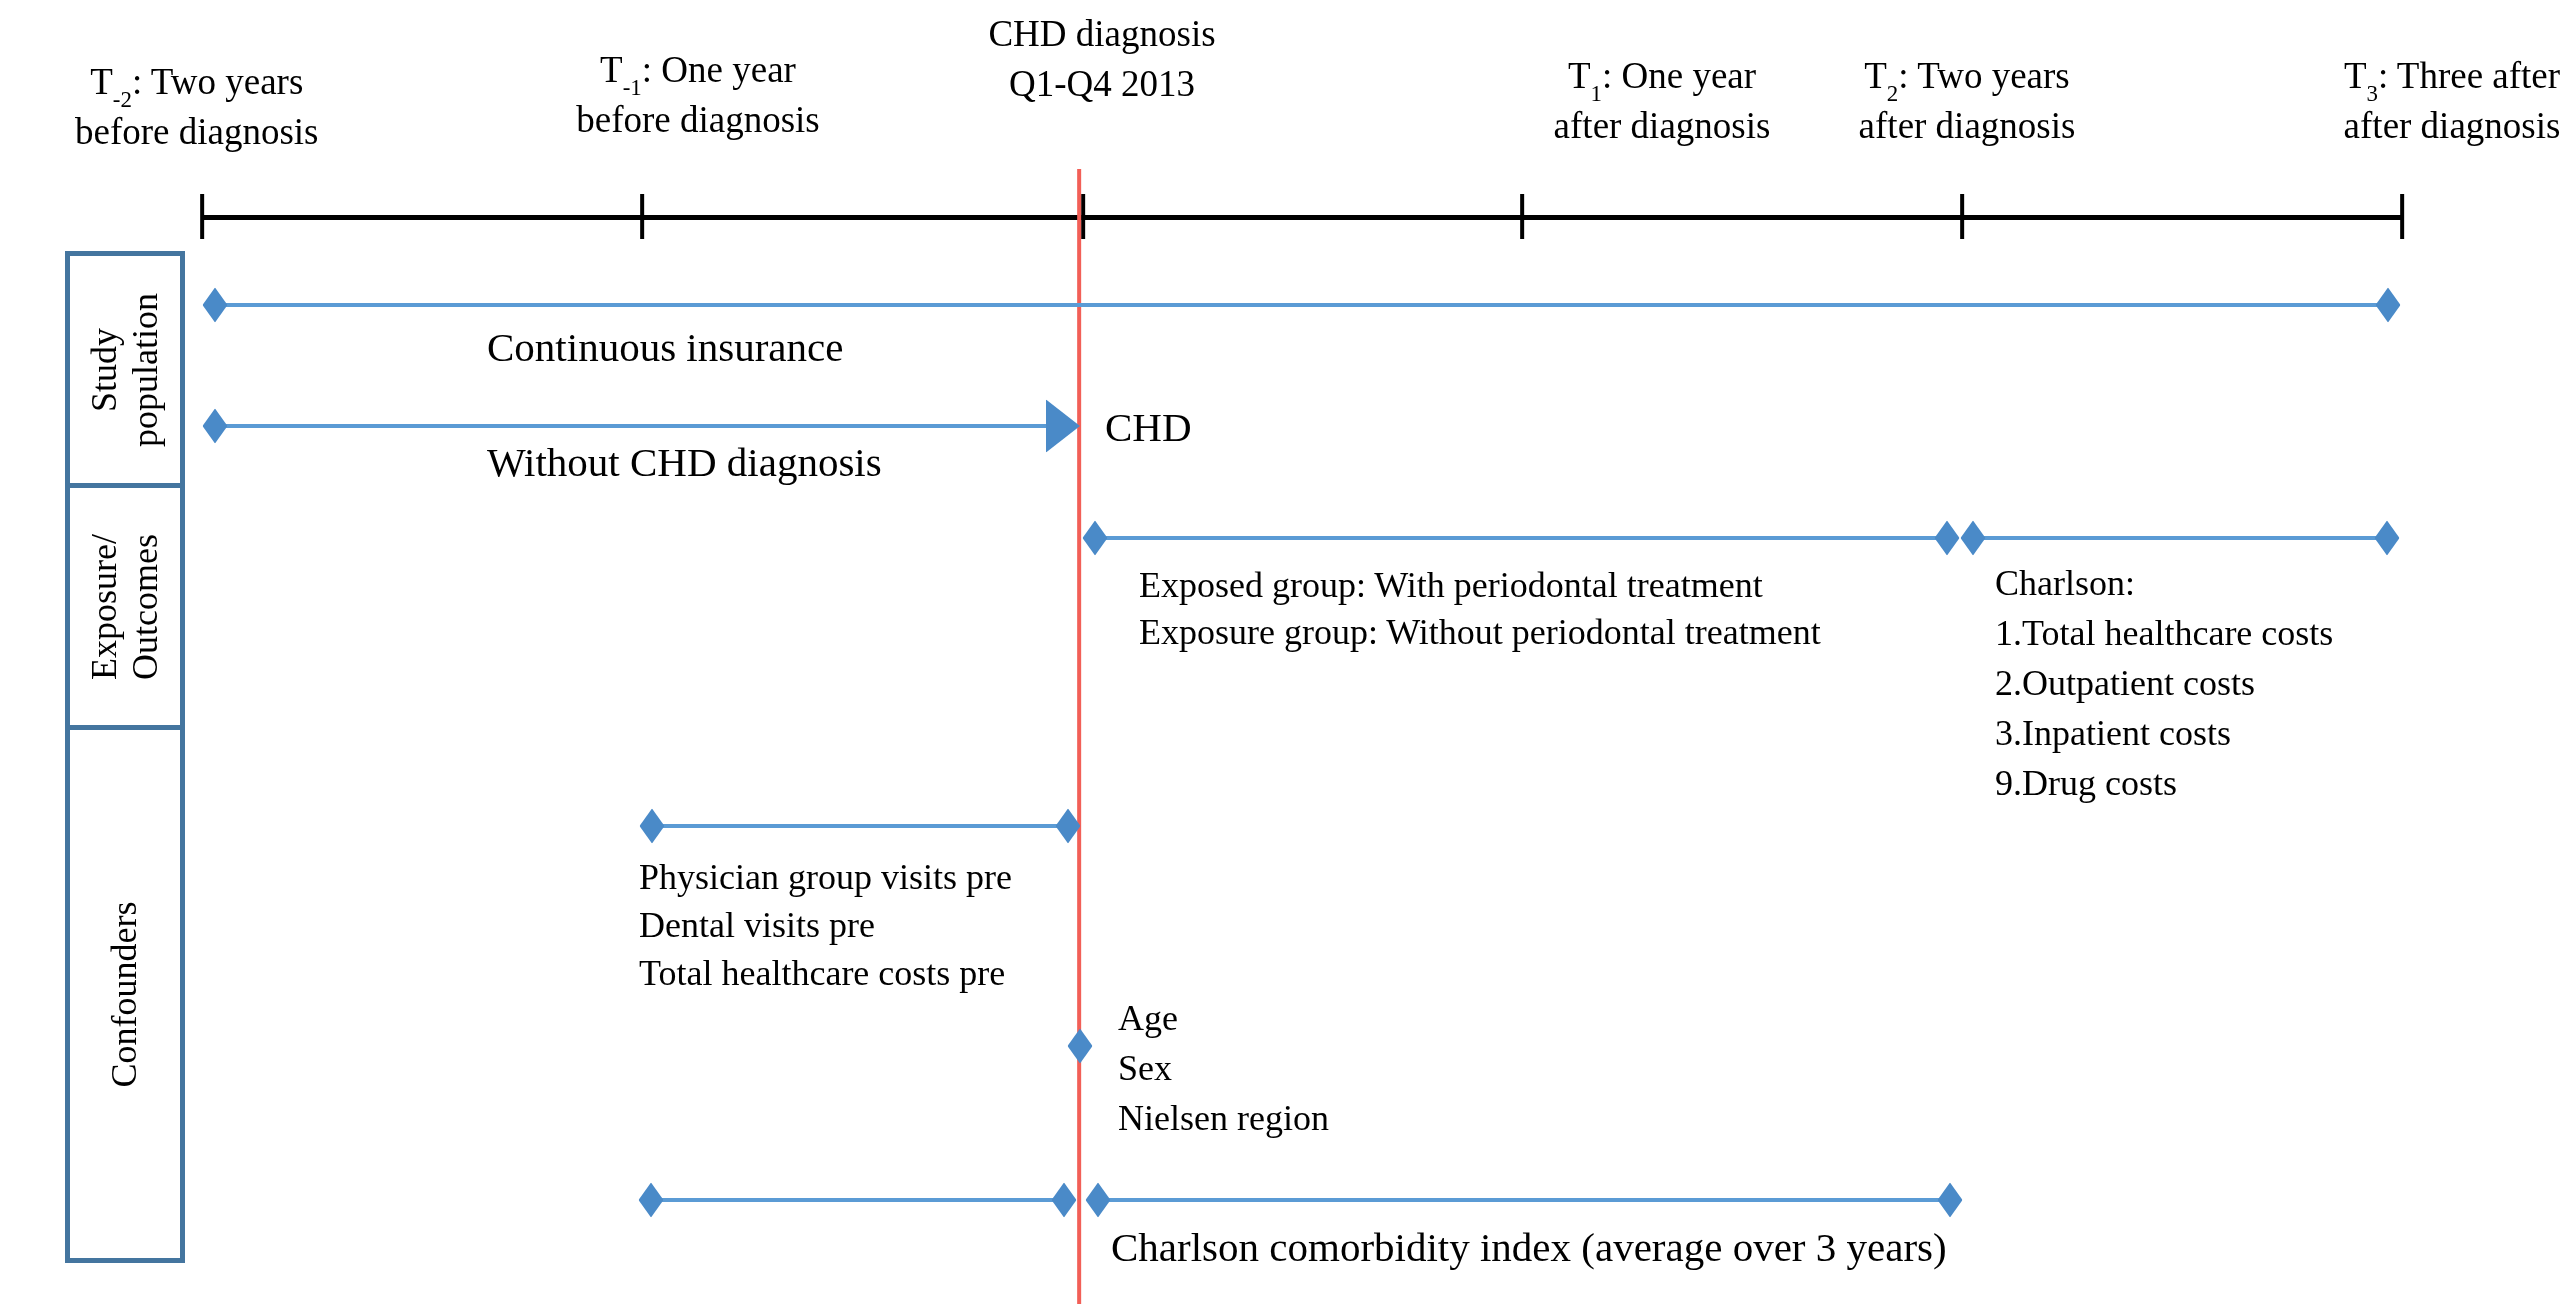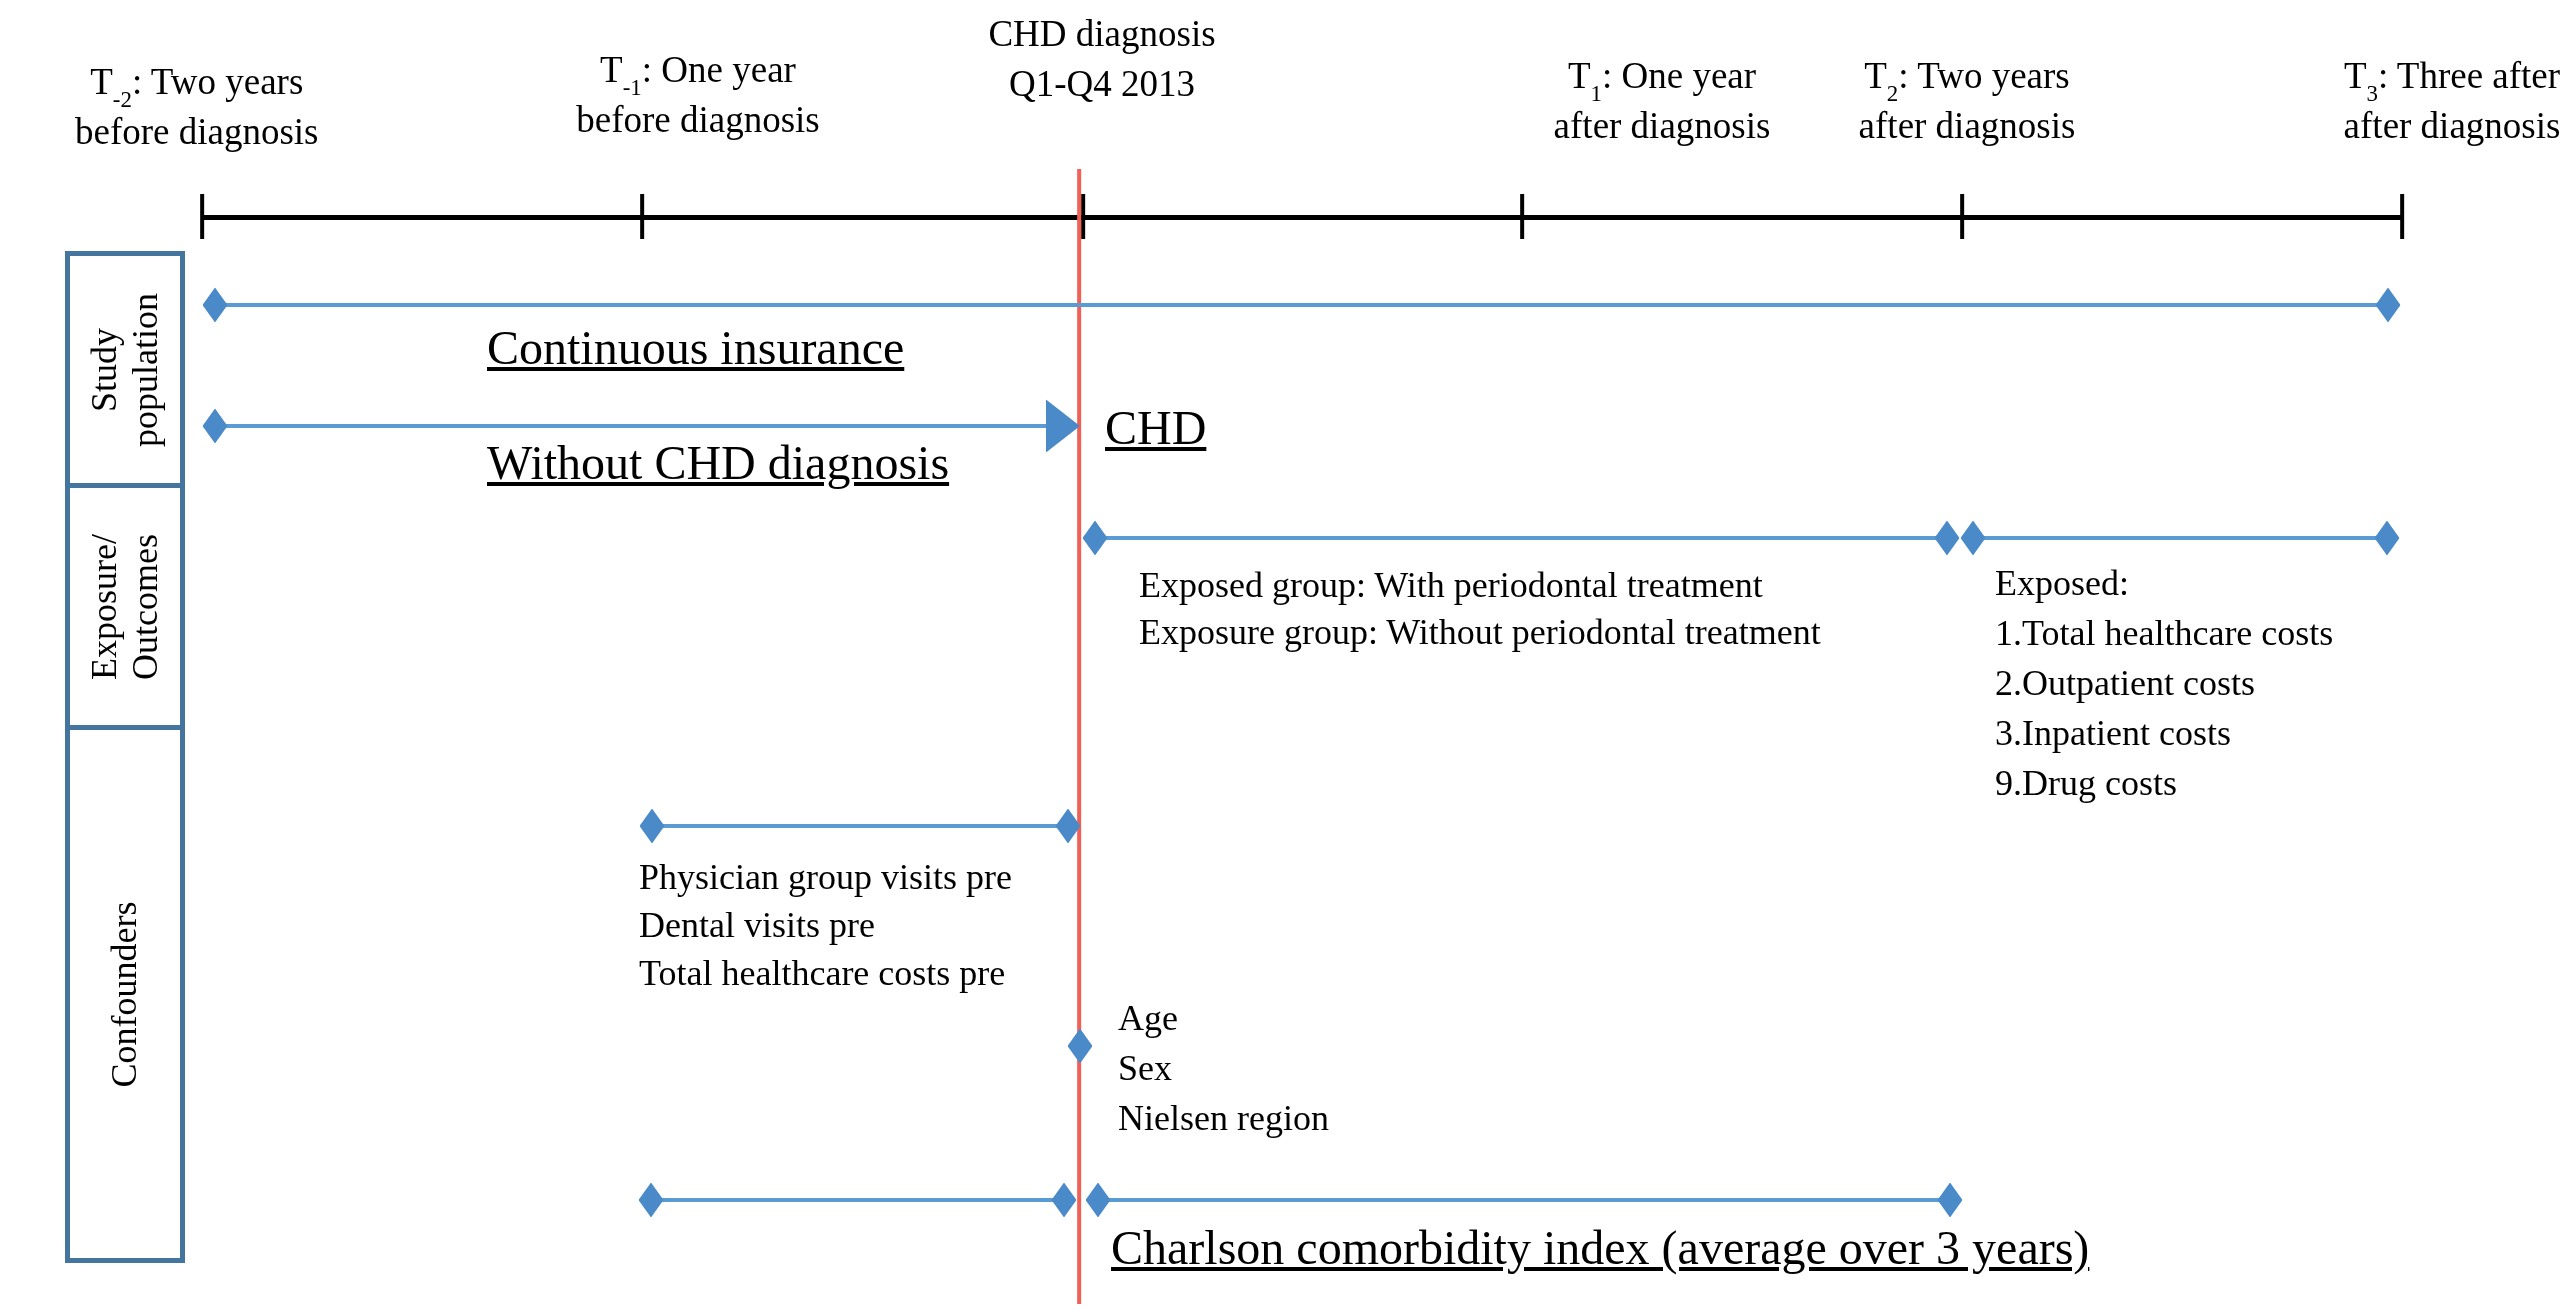--- a/index.html
+++ b/index.html
@@ -36,21 +36,21 @@
     position:absolute;width:25px;height:35px;background:var(--diamond,#4a8ac8);
     clip-path:polygon(50% 0,100% 50%,50% 100%,0 50%);
     transform:translate(-50%,-50%);
   }
   .arrowhead{
     position:absolute;width:34px;height:53px;background:var(--diamond,#4a8ac8);
     clip-path:polygon(0 0,100% 50%,0 100%);
     transform:translateY(-50%);
   }
   
-  .note{position:absolute;font-size:48px;line-height:41px;white-space:nowrap;text-decoration:underline;}
+  .note{position:absolute;font-size:41px;line-height:41px;white-space:nowrap;}
   .note-block{position:absolute;font-size:36px;white-space:nowrap;}
   .lh75 div{line-height:47px;}
   .lh78 div{line-height:48px;}
   .lh80 div{line-height:50px;}
 </style>
 </head>
 <body>
 
 <div id="canvas">
 
@@ -129,21 +129,21 @@
   <div class="hline" style="left:1973px;top:536px;width:414px;"></div>
   <div class="diamond" style="left:1973px;top:538px;"></div>
   <div class="diamond" style="left:2387px;top:538px;"></div>
 
   <div class="note-block lh75" style="left:1139px;top:562px;">
     <div>Exposed group: With periodontal treatment</div>
     <div>Exposure group: Without periodontal treatment</div>
   </div>
 
   <div class="note-block lh80" style="left:1995px;top:558px;">
-    <div>Exposed:</div>
+    <div>Charlson:</div>
     <div>1.Total healthcare costs</div>
     <div>2.Outpatient costs</div>
     <div>3.Inpatient costs</div>
     <div>9.Drug costs</div>
   </div>
 
   <div class="hline" style="left:652px;top:824px;width:416px;"></div>
   <div class="diamond" style="left:652px;top:826px;"></div>
   <div class="diamond" style="left:1068px;top:826px;"></div>
   <div class="note-block lh78" style="left:639px;top:853px;">

